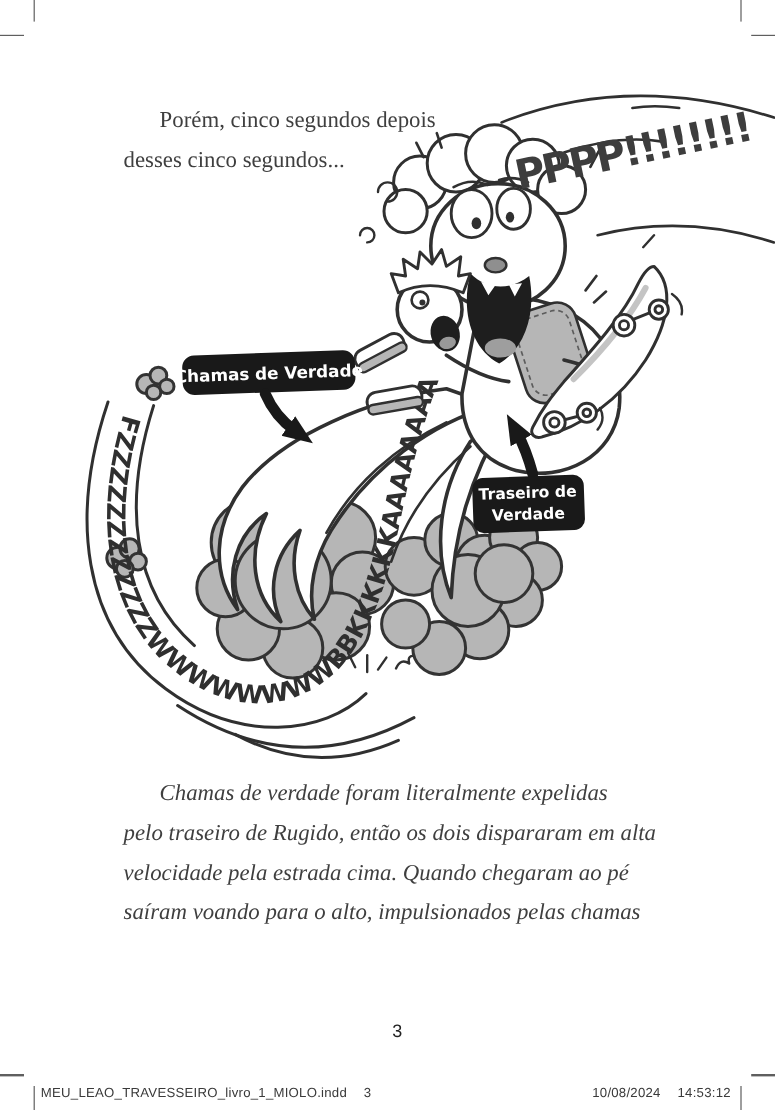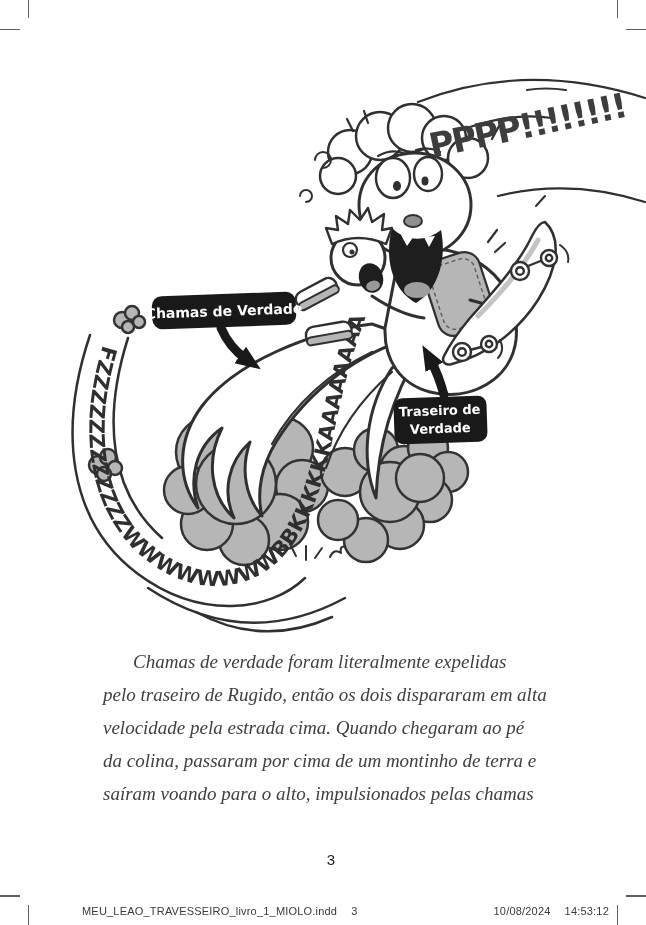--- a/index.html
+++ b/index.html
@@ -12,21 +12,21 @@
   .para .line{white-space:nowrap;}
   .para .indent{padding-left:30px;}
   .p1{left:103px;top:84px;}
   .p2{left:103px;top:645px;font-style:italic;}
   
   .pagenum{position:absolute;top:851px;left:331px;transform:translateX(-50%);
            font-family:"Liberation Sans", sans-serif;font-size:15px;color:#222;}
   
   .slug{position:absolute;top:905px;font-family:"Liberation Sans", sans-serif;
         font-size:11px;color:#3a3a3a;letter-spacing:.2px;white-space:nowrap;}
-  .slug-left{left:34px;margin-left:48px;}
+  .slug-left{left:34px;}
   .slug-right{right:37px;}
   .slug .gap{display:inline-block;width:14px;}
   
   .illo{position:absolute;left:0;top:0;pointer-events:none;}
   .ink{stroke:#303030;fill:none;stroke-linecap:round;stroke-linejoin:round;}
   .smoke{fill:#b6b6b6;stroke:#333;stroke-width:2.5;}
   .white{fill:#ffffff;stroke:#303030;stroke-linejoin:round;}
   .sfx-trail{font-family:"DejaVu Sans", sans-serif;font-weight:bold;font-size:21px;fill:#2f2f2f;}
   .sfx-fart{font-family:"DejaVu Sans", sans-serif;font-weight:bold;font-size:34px;
             letter-spacing:-2px;fill:#3d3d3d;}
@@ -212,26 +212,29 @@
     <path d="M444,395 C441,384 437,372 431,361" stroke="#191919" stroke-width="9" fill="none" stroke-linecap="round" marker-end="url(#ah)"></path>
     <g transform="rotate(-2 440 420)">
       <rect class="lbl-box" x="394" y="397" width="93" height="46" rx="9"></rect>
       <text class="lbl-text" x="440" y="415" font-size="13">Traseiro de</text>
       <text class="lbl-text" x="440" y="433" font-size="13">Verdade</text>
     </g>
 
     <text class="sfx-fart" x="432" y="158" transform="rotate(-12 432 158)">PPPP!!!!!!!!</text>
   </svg>
 
+  <div class="para p1">
+    <div class="line indent">Porém, cinco segundos depois</div>
+    <div class="line">desses cinco segundos...</div>
+  </div>
 
   <div class="para p2">
     <div class="line indent">Chamas de verdade foram literalmente expelidas</div>
     <div class="line">pelo traseiro de Rugido, então os dois dispararam em alta</div>
     <div class="line">velocidade pela estrada cima. Quando chegaram ao pé</div>
-    <div class="line">da colina, passaram por cima de um montinho de terra e</div>
     <div class="line">saíram voando para o alto, impulsionados pelas chamas</div>
   </div>
 
   <div class="pagenum">3</div>
 
   <div class="slug slug-left">
     <span>MEU_LEAO_TRAVESSEIRO_livro_1_MIOLO.indd</span><span class="gap"></span><span>3</span>
   </div>
   <div class="slug slug-right">
     <span>10/08/2024</span><span class="gap"></span><span>14:53:12</span>

